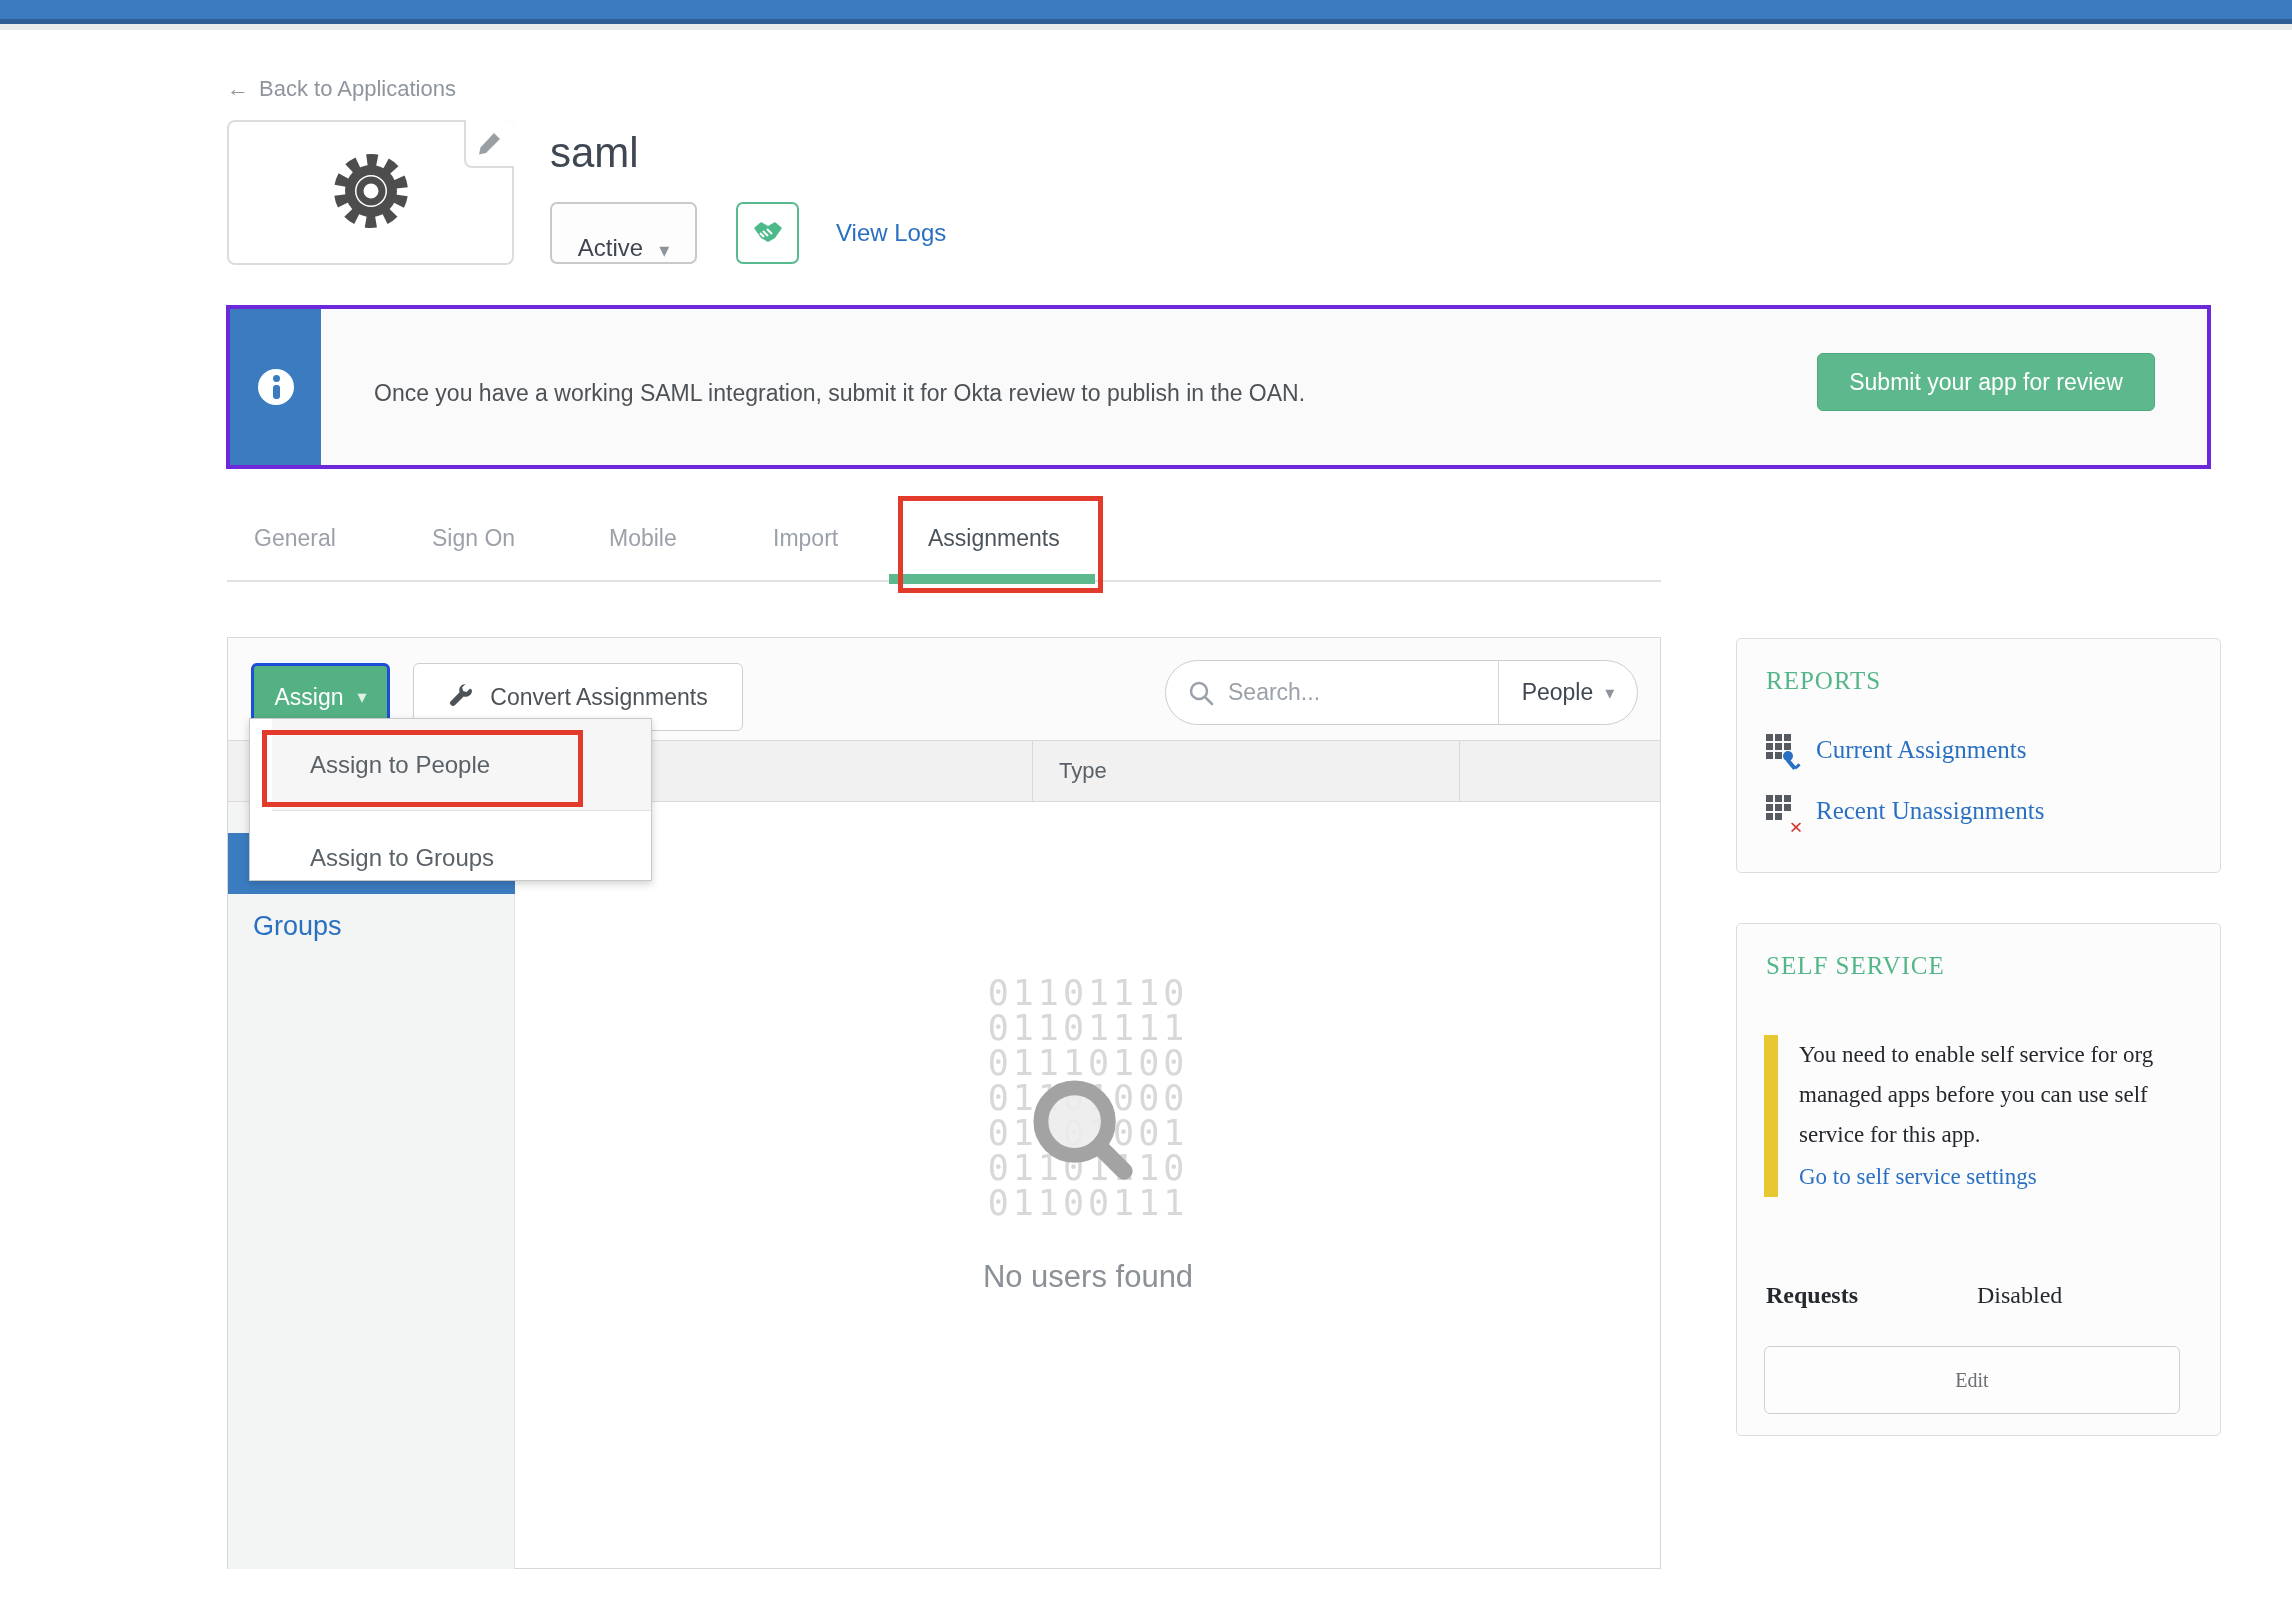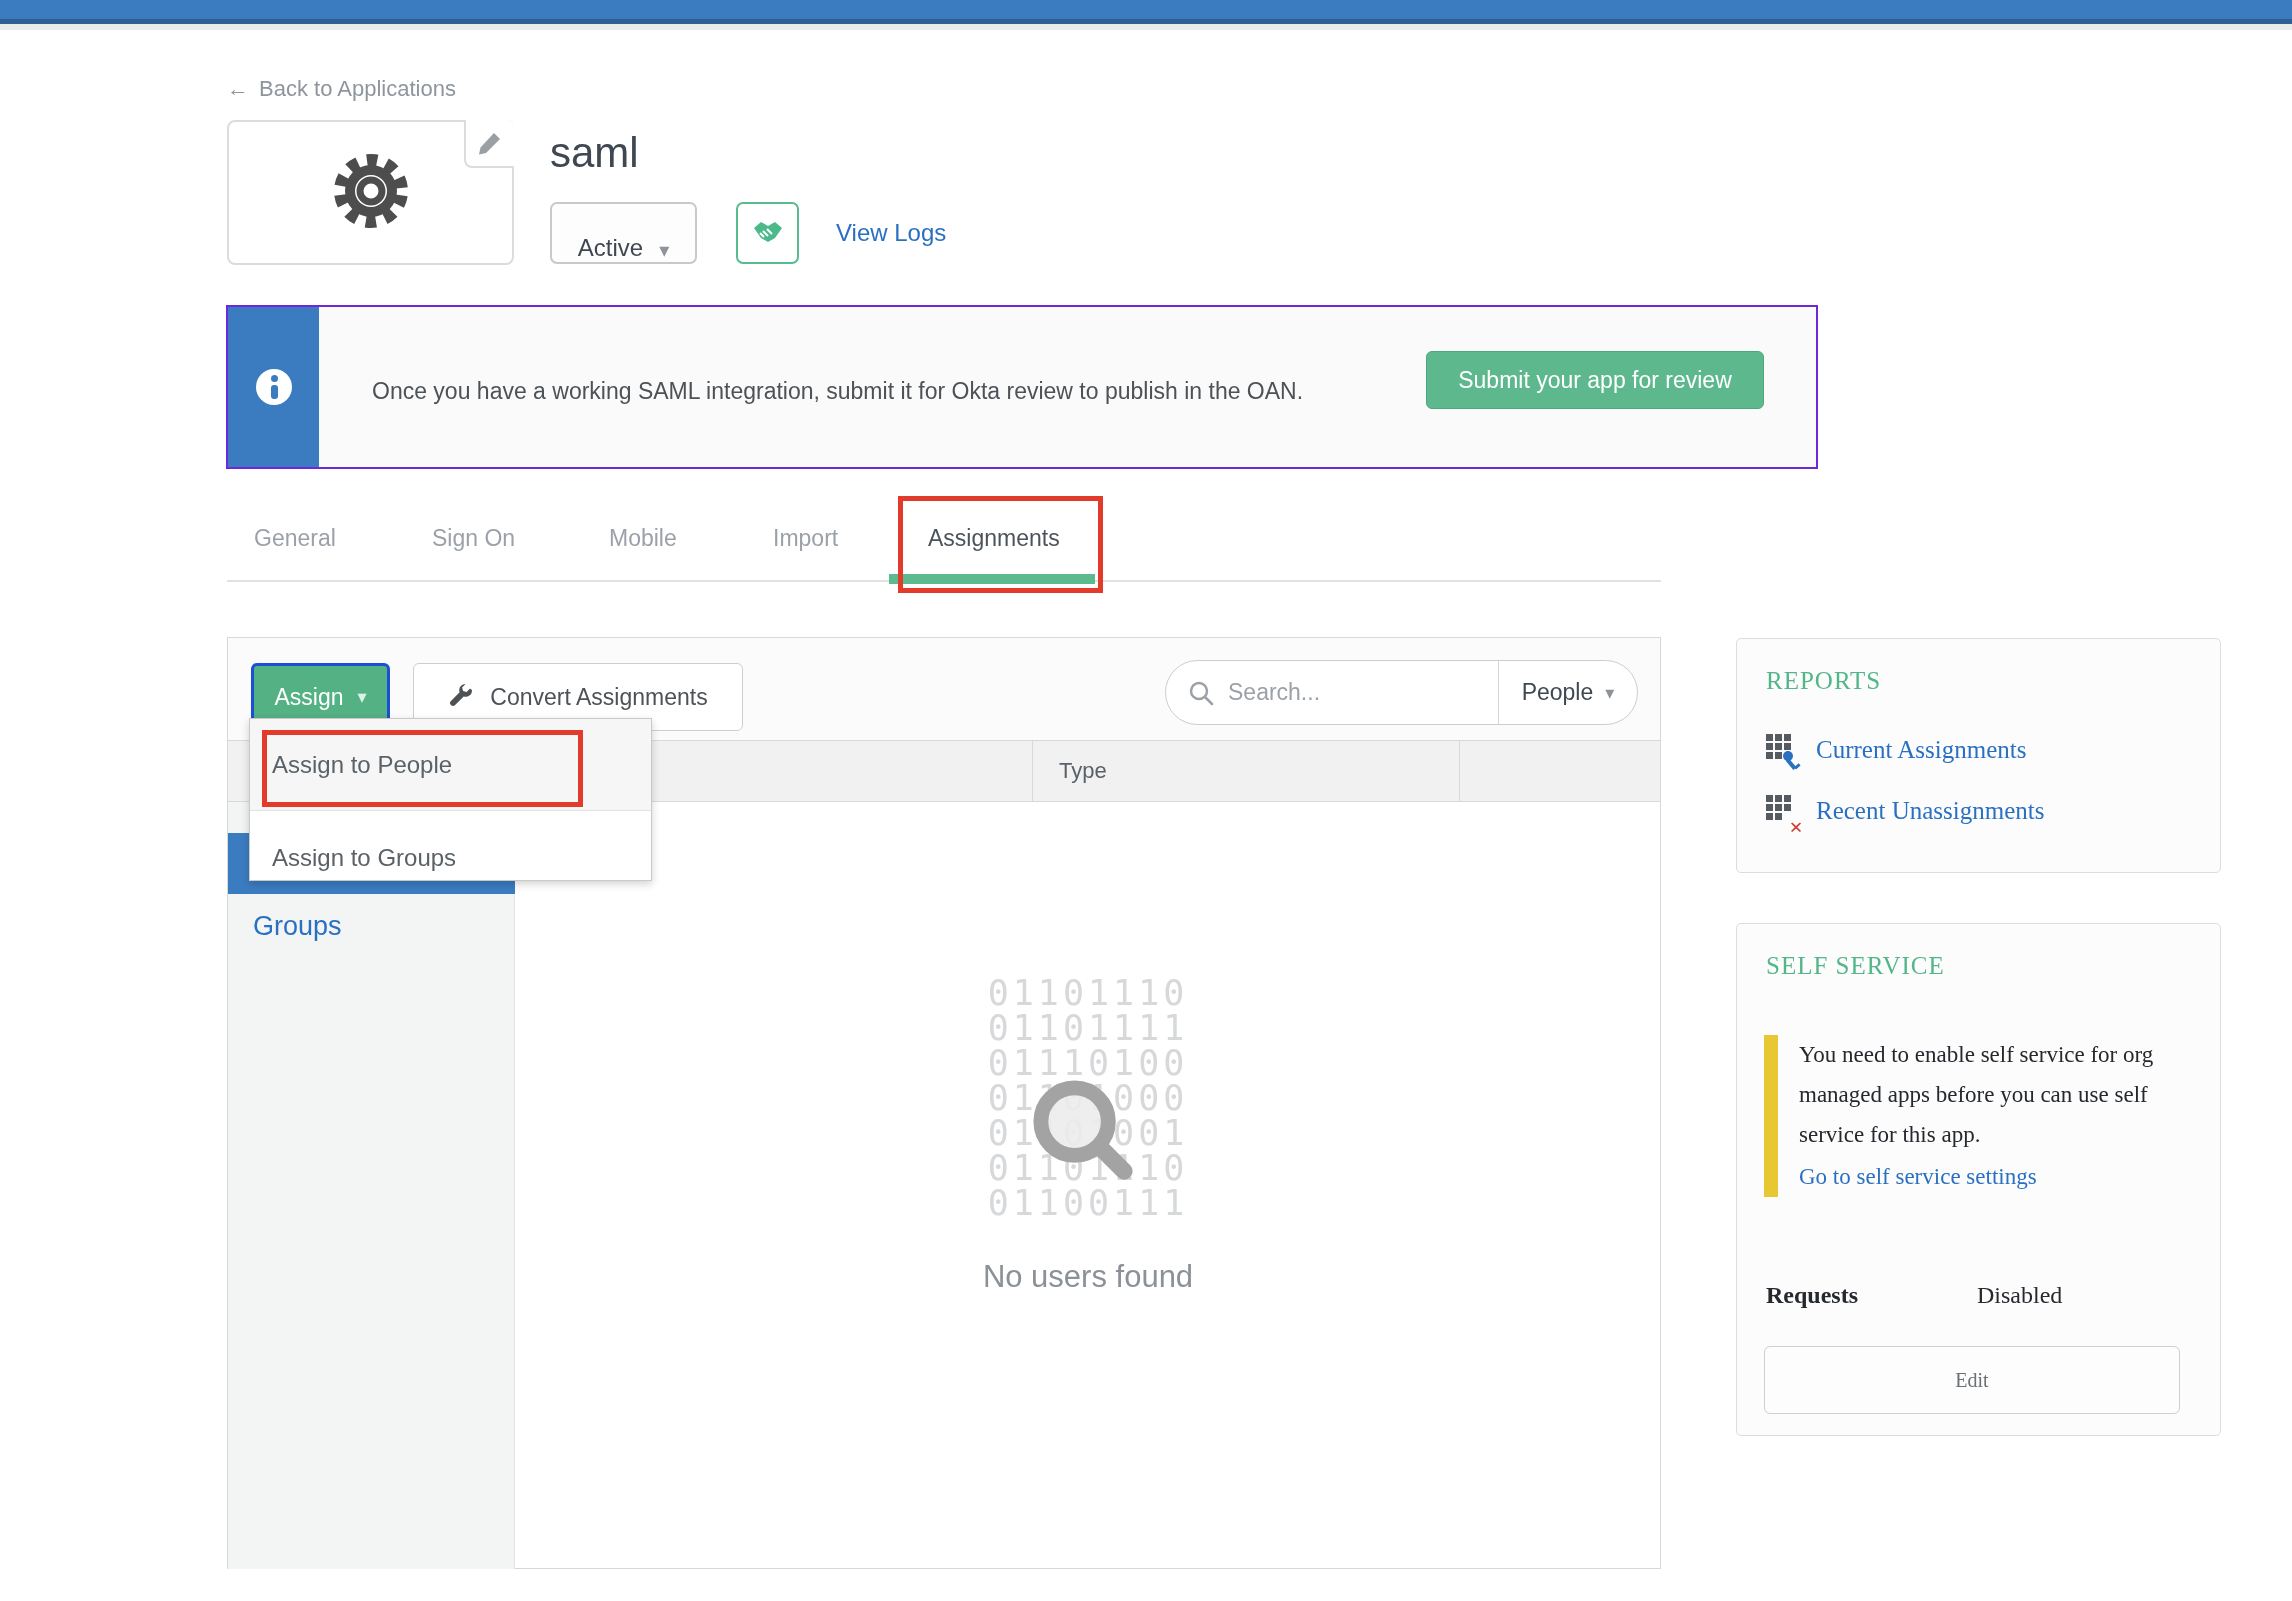--- a/index.html
+++ b/index.html
@@ -32,22 +32,22 @@
                 justify-content:center; gap:16px; cursor:pointer; }
   .status-btn .caret { color:#8d9399; font-size:20px; }
 
   .handshake-btn { position:absolute; left:736px; top:202px; width:63px; height:62px;
                    background:#fff; border:2px solid #58bb90; border-radius:7px;
                    display:flex; align-items:center; justify-content:center; cursor:pointer; }
 
   .view-logs { position:absolute; left:836px; top:219px; font-size:24px; color:#2a70c2; cursor:pointer; }
 
   
-  .banner { position:absolute; left:226px; top:305px; width:1592px; height:164px;
-            background:#fafafa; border:2px solid #6d28d9; }
+  .banner { position:absolute; left:226px; top:305px; width:1985px; height:164px;
+            background:#fafafa; border:4px solid #6d28d9; }
   .banner-left { position:absolute; left:0; top:0; width:91px; height:100%; background:#3b7cc0;
                  display:flex; align-items:center; justify-content:center; }
   .info-icon { position:relative; width:36px; height:36px; background:#fff; border-radius:50%; }
   .info-icon .dot  { position:absolute; left:15px; top:6px;  width:7px; height:7px;  background:#3b7cc0; border-radius:50%; }
   .info-icon .stem { position:absolute; left:15px; top:16px; width:7px; height:14px; background:#3b7cc0; border-radius:3px; }
   .banner-text { position:absolute; left:144px; top:71px; font-size:23px; color:#4d5257; }
   .submit-btn { position:absolute; right:52px; top:44px; width:338px; height:58px;
                 background:#5db88d; border:1px solid #4da87d; border-radius:6px;
                 color:#fff; font-size:23px; display:flex; align-items:center; justify-content:center; cursor:pointer; }
 
@@ -95,22 +95,22 @@
   
   .empty-zone { position:absolute; left:288px; top:338px; width:1144px; text-align:center; }
   .binary { font-family:"DejaVu Sans Mono", monospace; font-size:35px; line-height:35px;
             letter-spacing:4px; color:#d7d8da; }
   .no-users { margin-top:38px; font-size:31px; color:#8b9197; }
   .empty-magnifier { position:absolute; left:507px; top:96px; }
 
   
   .assign-menu { position:absolute; left:249px; top:718px; width:403px; height:163px;
                  background:#fff; border:1px solid #c9c9c9; box-shadow:0 3px 8px rgba(0,0,0,.18); z-index:20; }
-  .assign-menu .item { height:93px; display:flex; align-items:center; padding-left:22px;
-                       font-size:24px; color:#5a6268; cursor:pointer; }
+  .assign-menu .item { height:93px; display:flex; align-items:center; padding-left:38px;
+                       font-size:24px; color:#5a6268; cursor:pointer;margin-left:22px; }
   .assign-menu .item.first { height:92px; background:#f6f6f6; border-bottom:1px solid #e2e2e2; }
 
   
   .anno { position:absolute; border:5px solid #e23a2b; background:transparent; z-index:40; pointer-events:none; }
   .anno-tab  { left:898px; top:496px; width:205px; height:97px; }
   .anno-menu { left:262px; top:730px; width:321px; height:77px; }
 
   
   .side-panel { position:absolute; left:1736px; width:485px; background:#fcfcfc;
                 border:1px solid #ddd; border-radius:5px;font-family:Liberation Serif, serif; }

